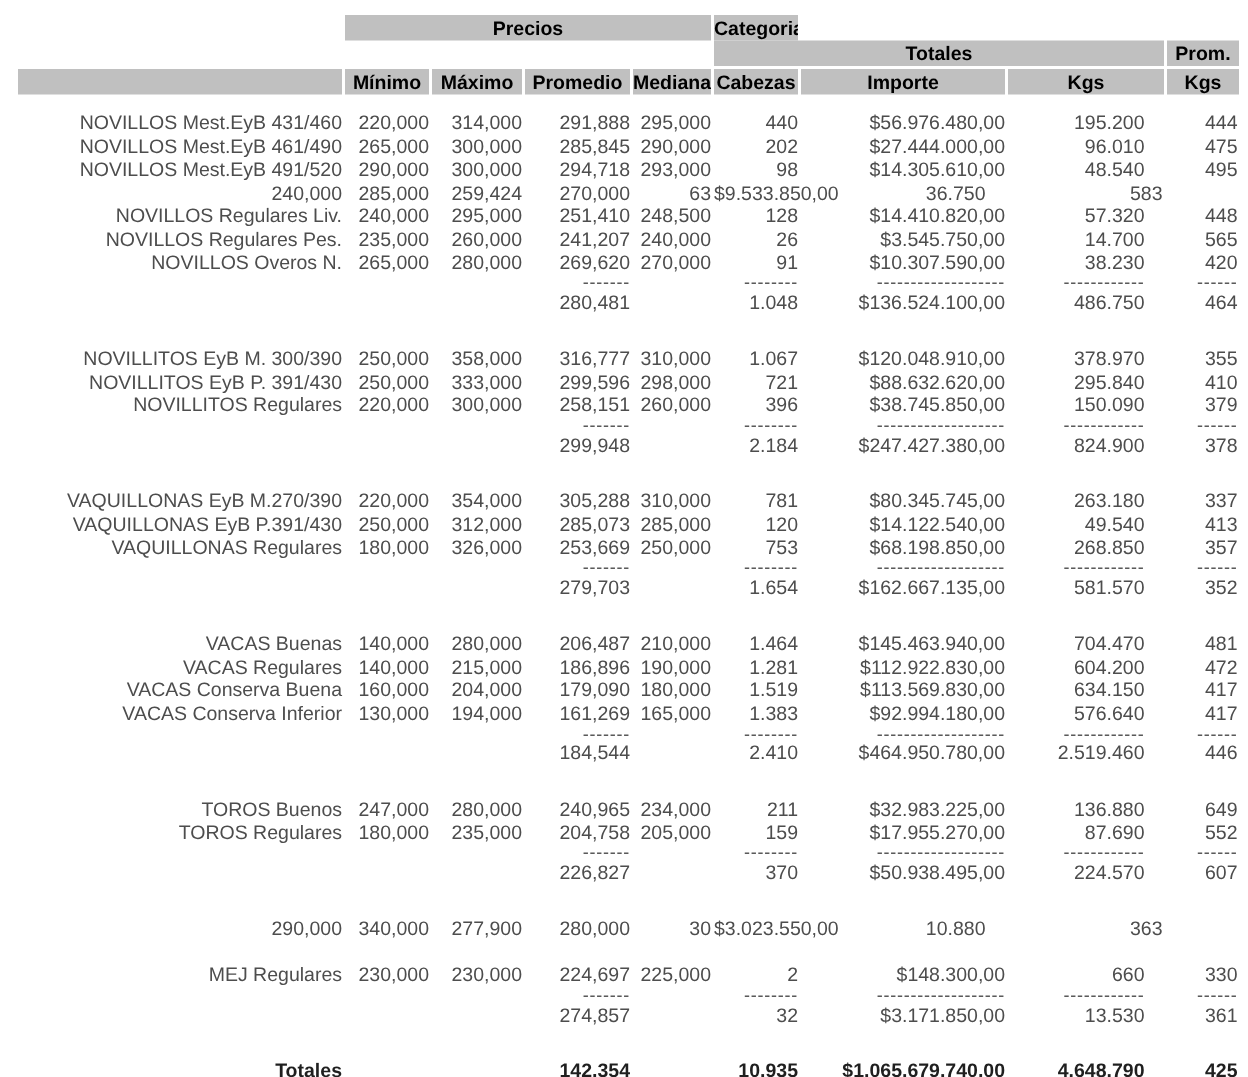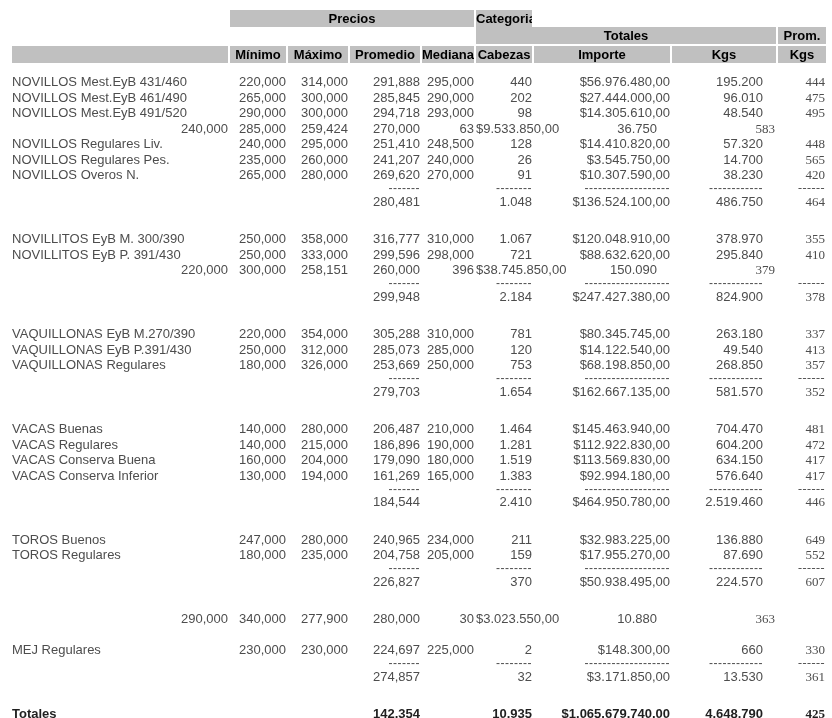--- a/index.html
+++ b/index.html
@@ -50,24 +50,24 @@
     color: var(--body-text, #4d4d4d);
     letter-spacing: 0.5px;
   }
   .gap-row  { height: 22px; }
   .sp-row   { height: 15.5px; }
   .total-row {
     font-weight: bold;
     color: var(--total-text, #1f1f1f);
   }
   .cell { white-space: nowrap; overflow: visible; }
-  .cat  { text-align: left; }
+  .cat  { text-align: right; }
   .num  { text-align: right; }
   .kgs  { padding-right: 13px; box-sizing: border-box; }
-  .pk   { padding-right: 1px; box-sizing: border-box; font-family: Liberation Serif, serif; }
+  .pk   { padding-right: 1px; box-sizing: border-box; }
 </style>
 </head>
 <body>
 
 <div class="report">
 
   <div class="grid-row hdr">
     <div class="hcell span-precios">Precios</div>
     <div class="hcell">Categoria</div>
     <div class="hcell span-totales">Totales</div>
@@ -202,20 +202,21 @@
         <div class="cell num">250,000</div>
         <div class="cell num">333,000</div>
         <div class="cell num">299,596</div>
         <div class="cell num">298,000</div>
         <div class="cell num">721</div>
         <div class="cell num">$88.632.620,00</div>
         <div class="cell num kgs">295.840</div>
         <div class="cell num pk">410</div>
       </div>
       <div class="grid-row data-row">
+        <div class="cell cat">NOVILLITOS Regulares</div>
         <div class="cell num">220,000</div>
         <div class="cell num">300,000</div>
         <div class="cell num">258,151</div>
         <div class="cell num">260,000</div>
         <div class="cell num">396</div>
         <div class="cell num">$38.745.850,00</div>
         <div class="cell num kgs">150.090</div>
         <div class="cell num pk">379</div>
       </div>
       <div class="grid-row dash-row">

